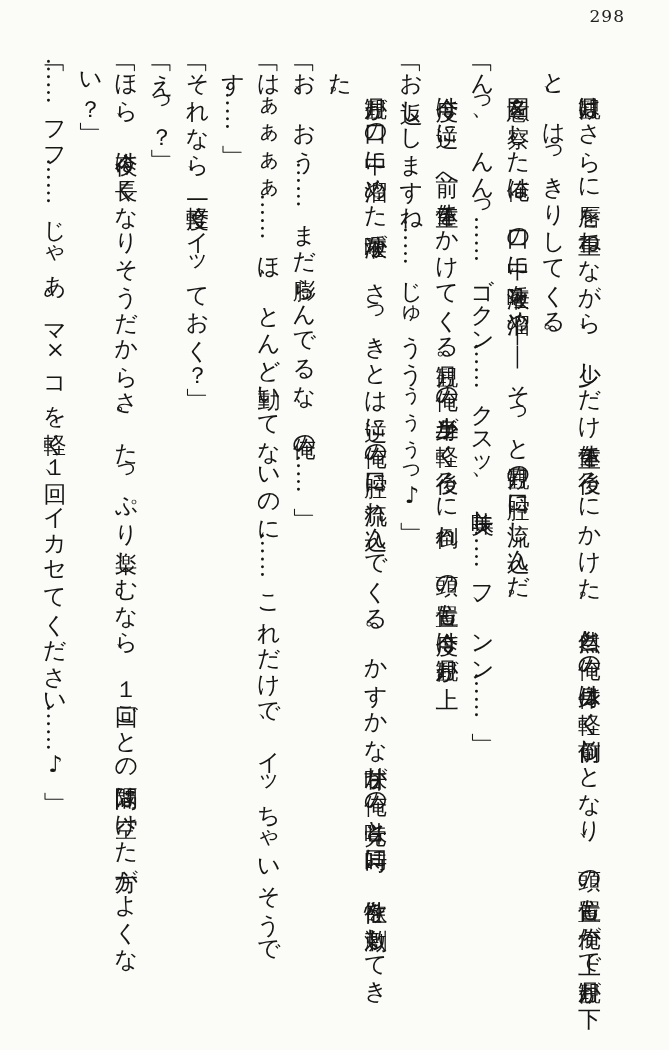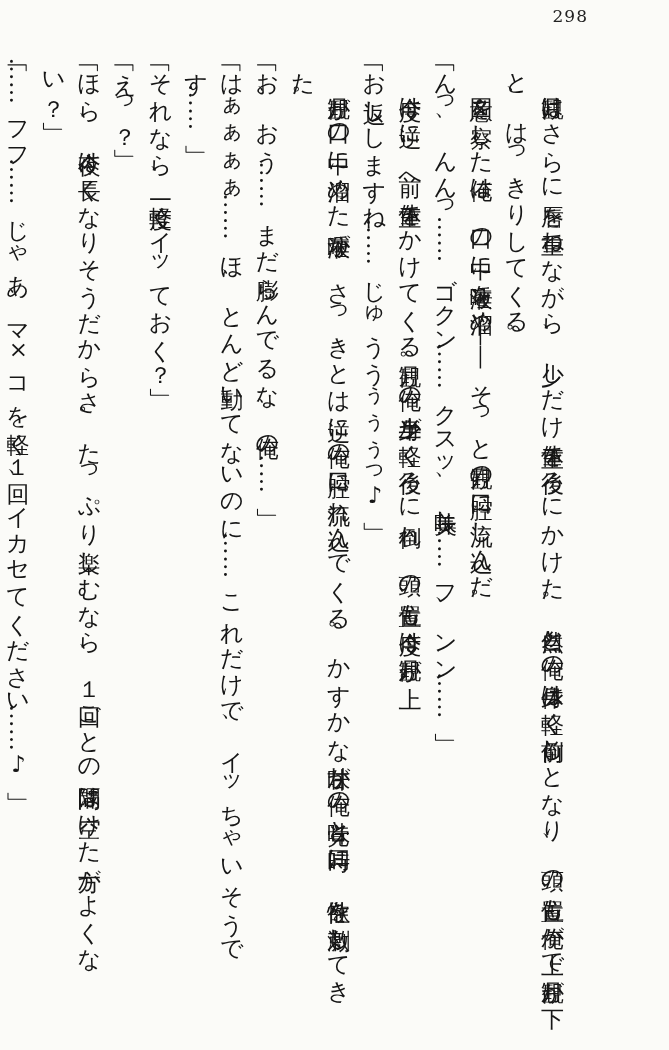--- a/index.html
+++ b/index.html
@@ -12,20 +12,21 @@
     background: #fbfbf8;
     overflow: hidden;
     font-family: "DejaVu Serif", "Liberation Serif", serif;
   }
   .page {
     position: relative;
     width: 616px;
     height: 1050px;
     background: #fbfbf8;
     color: #1c1c1c;
+    padding-left: 37px;
   }
   .page-number {
     position: absolute;
     top: 6px;
     right: 28px;
     font-size: 17px;
     letter-spacing: 1px;
     color: #222;
   }
   .text-body {

